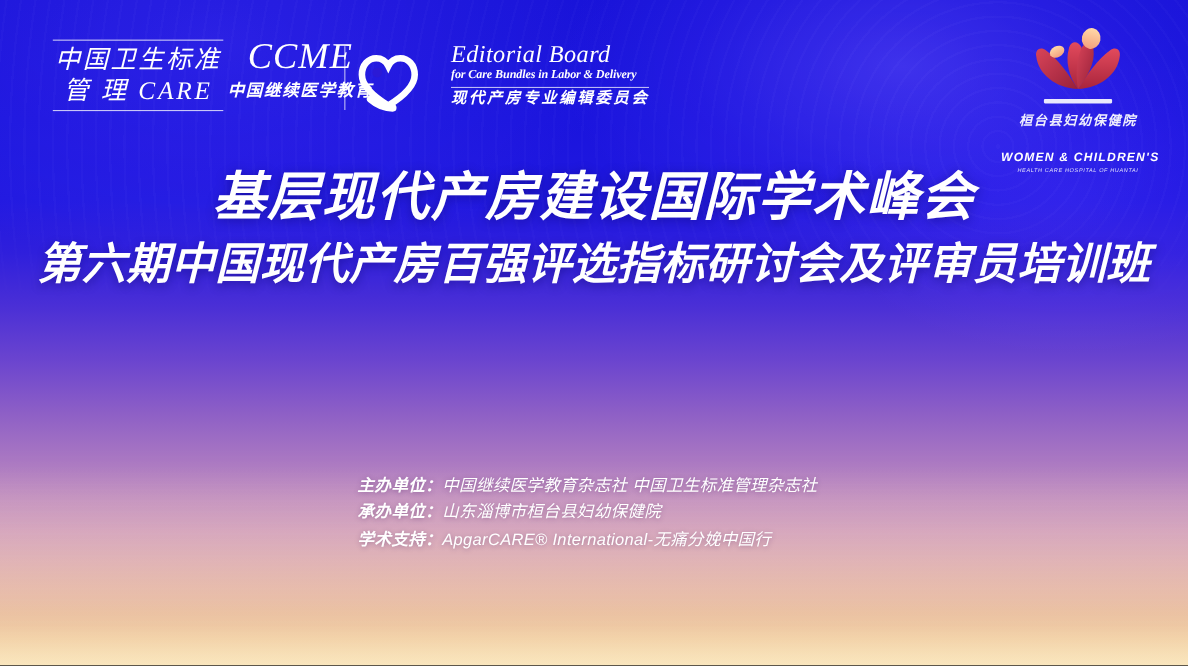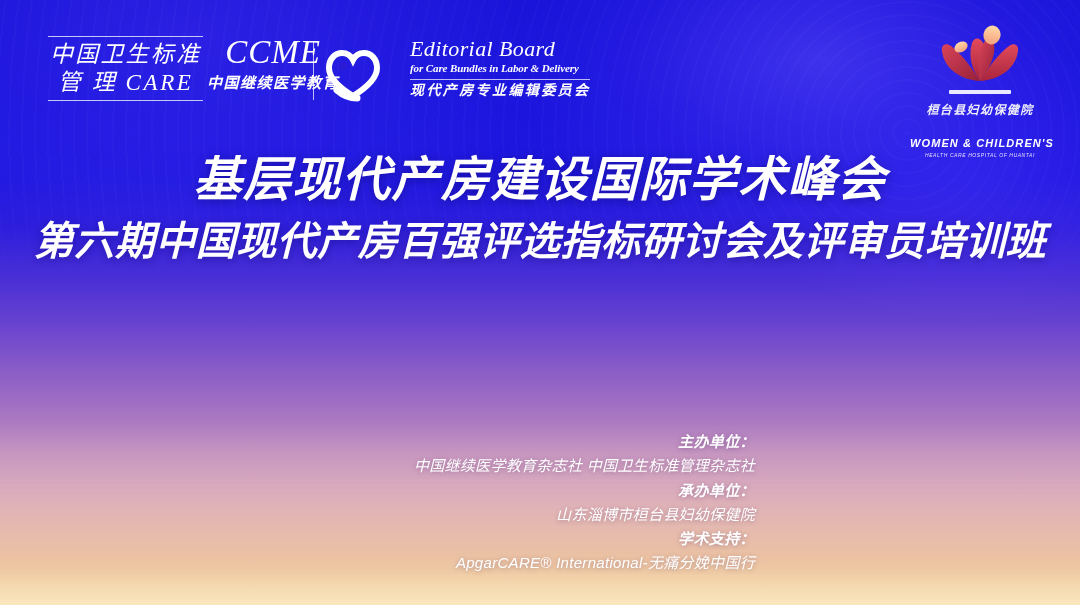--- a/index.html
+++ b/index.html
@@ -182,27 +182,26 @@
     text-shadow:0 2px 8px rgba(10,0,90,.35);
   }
 
   
   .orgs {
     position:absolute; left:0; right:0; top:430px;
     z-index:6;
     display:flex; flex-direction:column; align-items:center;
   }
   .org-row {
-    display:flex; align-items:flex-end;
+    display:flex; align-items:center;
     font-size:15px; color:#ffffff;
     line-height:1.62;
     white-space:nowrap;
     text-shadow:0 1px 5px rgba(60,20,90,.35);
     width:430px;
-    flex-direction:column;
   }
   .org-row .k { font-weight:bold; letter-spacing:.4px; }
   .org-row .v { letter-spacing:.3px; }
 </style>
 </head>
 <body>
 
 <div class="banner">
 
   <div class="tex a"></div>

